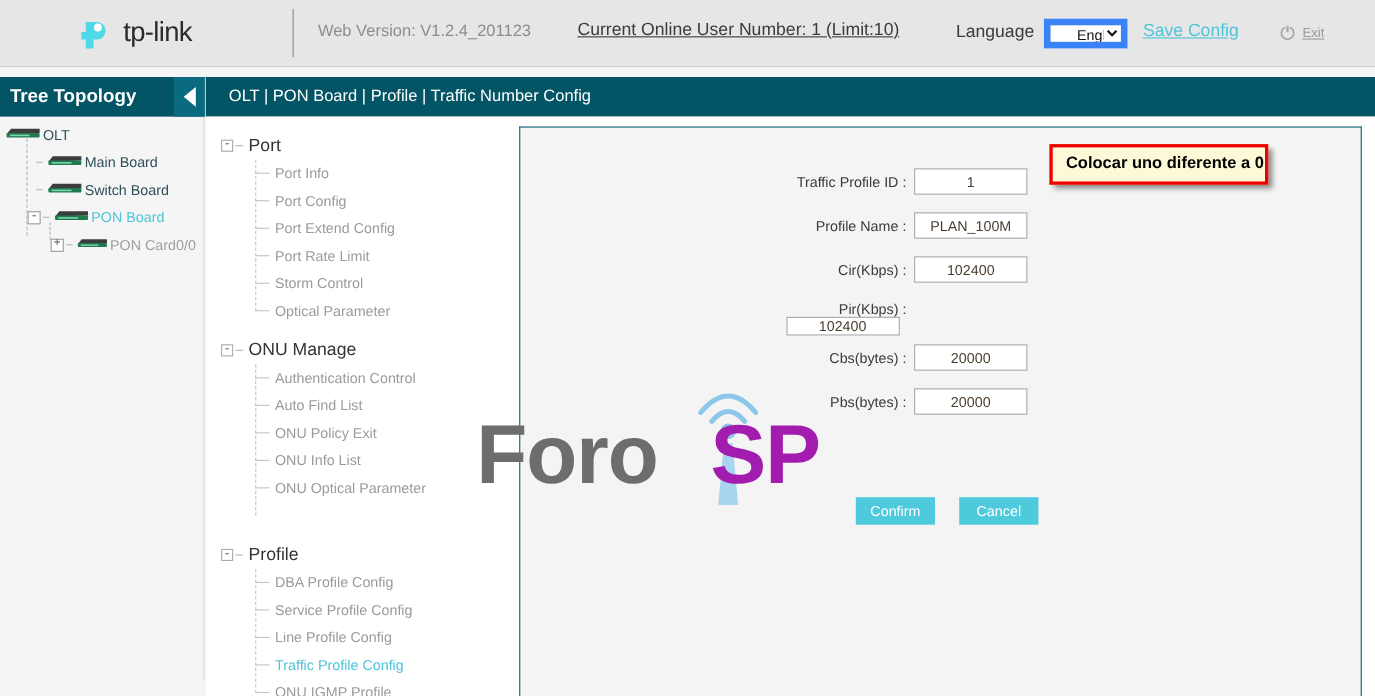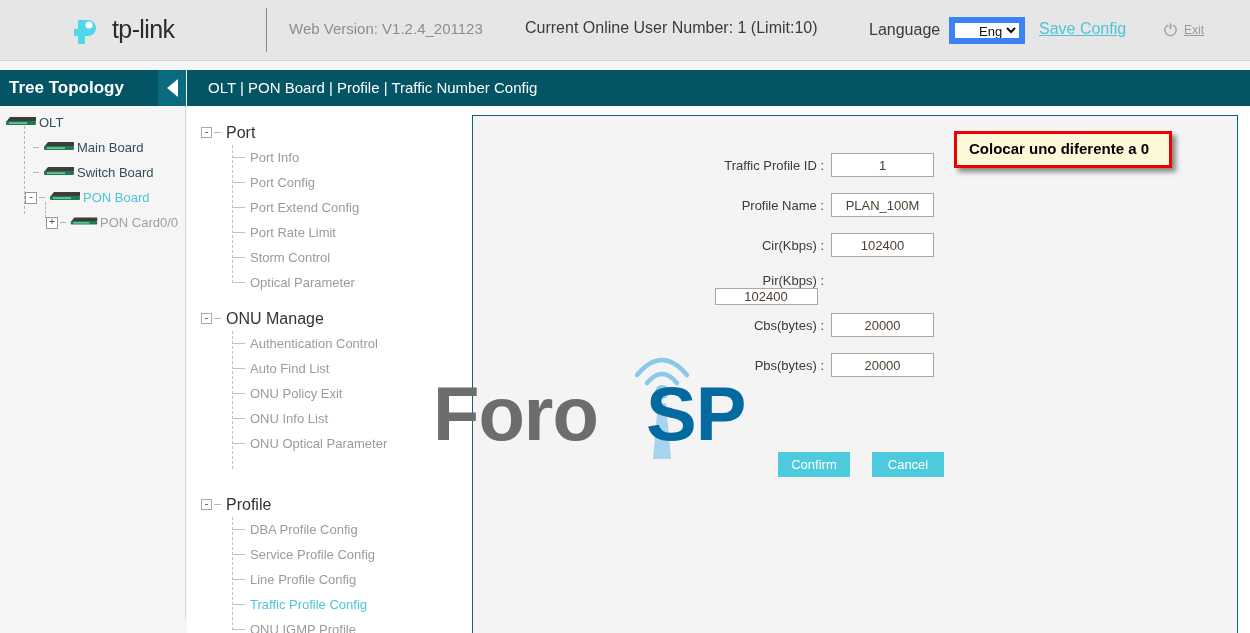--- a/index.html
+++ b/index.html
@@ -26,21 +26,21 @@
   .logo-text { font-size:25px; color:#2b2b2b; letter-spacing:-0.6px; font-weight:400; }
   .divider-v {
     position:absolute; left:266px; top:8px; width:1px; height:44px; background:#8a8a8a;
   }
   .webver {
     position:absolute; left:289px; top:20px;
     font-size:15px; color:#8d8d8d; white-space:nowrap;
   }
   .online {
     position:absolute; left:525px; top:19px;
-    font-size:16px; color:#3b3b3b; white-space:nowrap;
+    font-size:16px; color:#3b3b3b; white-space:nowrap;text-decoration:underline;
   }
   .lang-label {
     position:absolute; left:869px; top:21px;
     font-size:16px; color:#3b3b3b;
   }
   .lang-select {
     position:absolute; left:949px; top:17px;
     width:76px; height:27px;
     font-size:13px; font-family:"Liberation Sans", sans-serif;
     border:6px solid #3b82f6; background:#ffffff; color:#111;
@@ -144,21 +144,21 @@
     position:absolute; left:-40px; top:225px;
     width:340px; height:130px; pointer-events:none;
   }
   .wm-foro {
     position:absolute; left:0; top:35px;
     font-size:76px; font-weight:bold; color:#6d6d6d;
     letter-spacing:-1px; line-height:1;
   }
   .wm-sp {
     position:absolute; left:213px; top:35px;
-    font-size:76px; font-weight:bold; color:#0369a1;
+    font-size:76px; font-weight:bold; color:#a21caf;
     letter-spacing:-1px; line-height:1;
   }
 
   
   .form { position:absolute; left:0; top:0; width:766px; height:340px; }
   .frow {
     position:absolute; height:24px; display:flex; align-items:center;
   }
   .flabel {
     width:130px; text-align:right; font-size:13px; color:#3a3a3a;
@@ -175,21 +175,21 @@
   .btn {
     width:72px; height:25px; border:none; cursor:pointer;
     background:#4ecadd; color:#ffffff; font-size:13px;
     font-family:"Liberation Sans", sans-serif;
   }
 
   
   .callout {
     position:absolute; left:954px; top:131px;
     background:#fcf8d8; border:3px solid #ee0000;
-    padding:6px 20px 7px 12px;
+    padding:6px 1px 7px 12px;
     box-shadow:4px 4px 5px rgba(0,0,0,0.45);
     z-index:40;
   }
   .callout-text {
     font-size:15px; font-weight:bold; color:#000000; white-space:nowrap;
   }
 </style>
 </head>
 <body>
 

